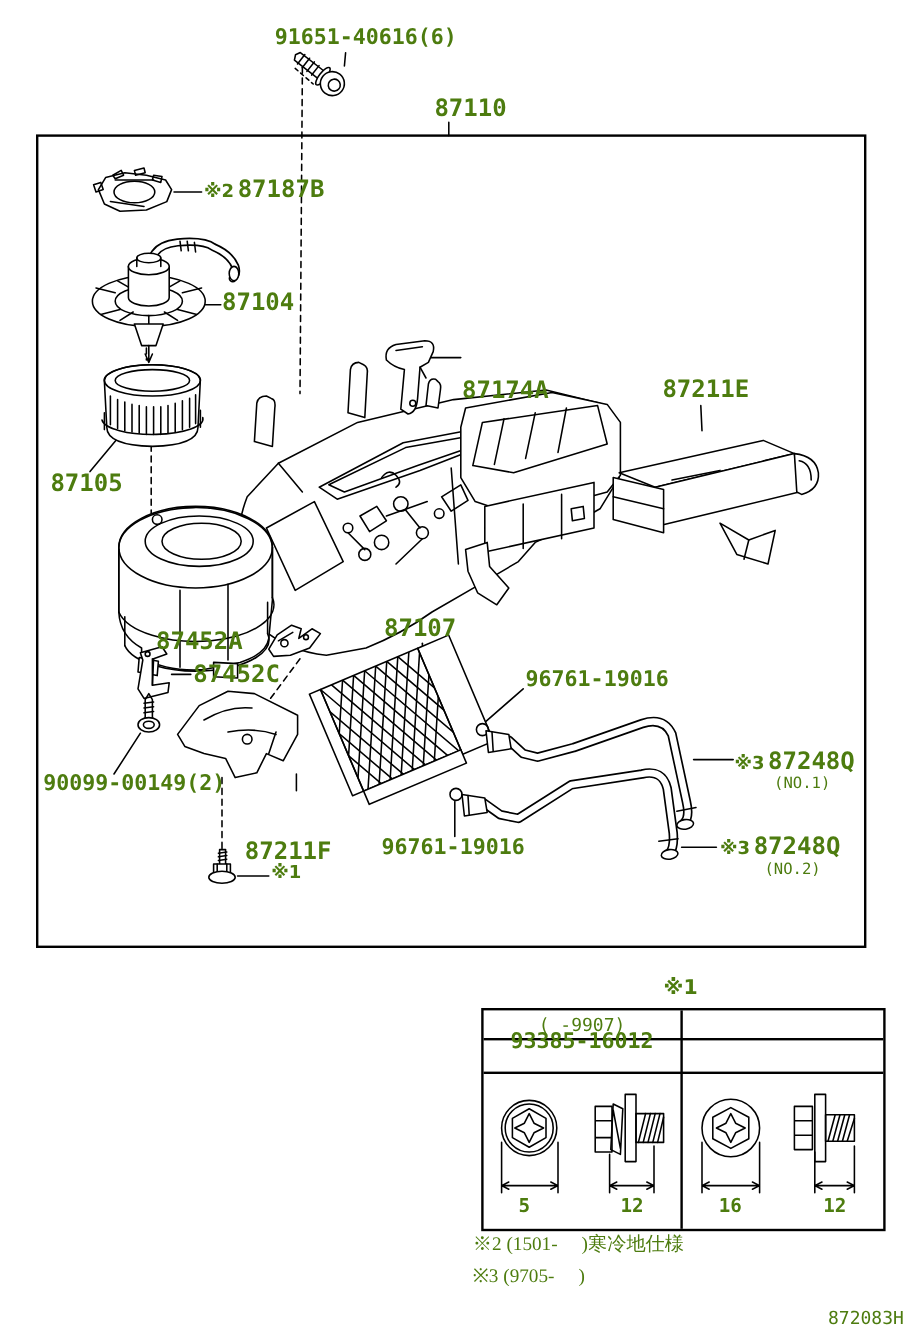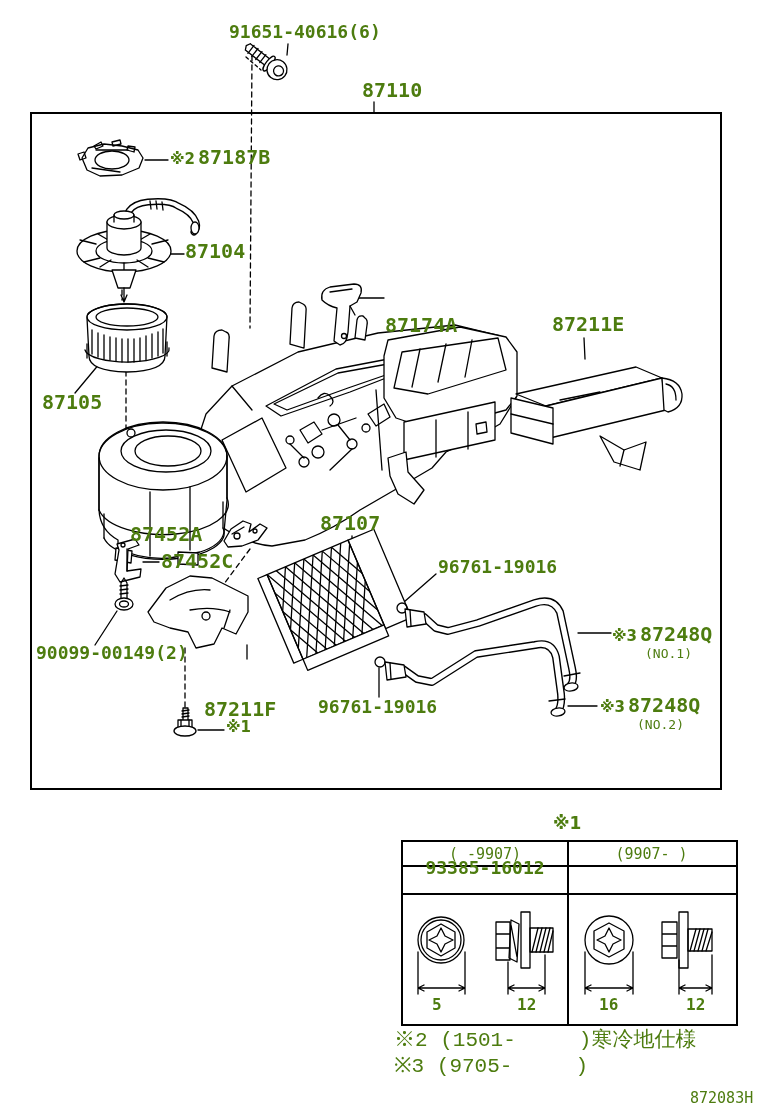--- a/index.html
+++ b/index.html
@@ -5,21 +5,21 @@
   html,body{margin:0;padding:0;background:#fff;}
   .stage{position:relative;width:760px;height:1112px;background:#ffffff;overflow:hidden;
          font-family:"DejaVu Sans Mono", monospace;color:#4d7c0f;padding-left:14px;}
   svg.art{position:absolute;left:0;top:0;z-index:1;}
   .lbl{position:absolute;z-index:3;white-space:pre;line-height:1;}
   .pn{font-weight:bold;font-size:20px;letter-spacing:0px;}
   .pn-sm{font-weight:bold;font-size:18px;}
   .pref{font-weight:bold;font-size:15px;font-family:"DejaVu Sans",sans-serif;margin-right:3px;}
   .sub{font-size:13px;}
   .refmark{font-size:15px;font-family:"DejaVu Sans",sans-serif;font-weight:bold;}
-  .note{font-size:21px;font-family:Liberation Mono, monospace;}
+  .note{font-size:16px;font-family:Liberation Serif, serif;}
   .dim{font-size:16px;font-weight:bold;}
   .code{font-size:15px;}
   .frame{position:absolute;left:30px;top:112px;width:688px;height:674px;
          border:2px solid #000;z-index:0;}
   .tbl{position:absolute;left:401px;top:840px;width:333px;height:182px;
        border:2px solid #000;z-index:2;}
   .tbl .vline{position:absolute;left:164px;top:0;bottom:0;width:2px;background:#000;}
   .tbl .hline1{position:absolute;left:0;right:0;top:23px;height:2px;background:#000;}
   .tbl .hline2{position:absolute;left:0;right:0;top:51px;height:2px;background:#000;}
   .cell{position:absolute;display:flex;align-items:center;justify-content:center;}
@@ -287,21 +287,20 @@
   <div class="lbl sub" style="left:637px;top:718px;">(NO.2)</div>
 
   <div class="lbl refmark" style="left:226px;top:720px;">※1</div>
   <div class="lbl refmark" style="left:553px;top:815px;font-size:17px;">※1</div>
 
   <div class="tbl">
     <div class="vline"></div>
     <div class="hline1"></div>
     <div class="hline2"></div>
     <div class="cell c-range-l">(   -9907)</div>
-    <div class="cell c-range-r">(9907-   )</div>
     <div class="cell c-part-l pn-sm">93385-16012</div>
   </div>
   <div class="lbl dim" style="left:432px;top:997px;">5</div>
   <div class="lbl dim" style="left:517px;top:997px;">12</div>
   <div class="lbl dim" style="left:599px;top:997px;">16</div>
   <div class="lbl dim" style="left:686px;top:997px;">12</div>
 
   <div class="lbl note" style="left:394px;top:1030px;">※2 (1501-     )寒冷地仕様</div>
   <div class="lbl note" style="left:394px;top:1056px;text-align:center;">※3 (9705-     )</div>
   <div class="lbl code" style="left:690px;top:1091px;">872083H</div>

